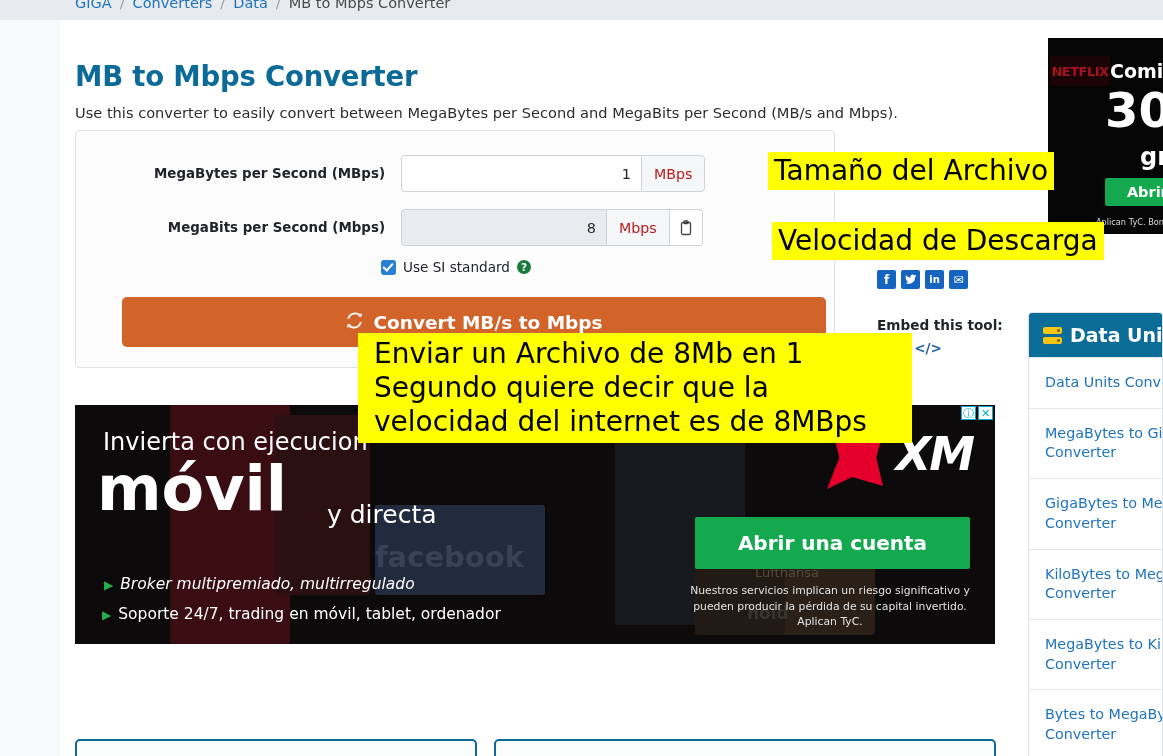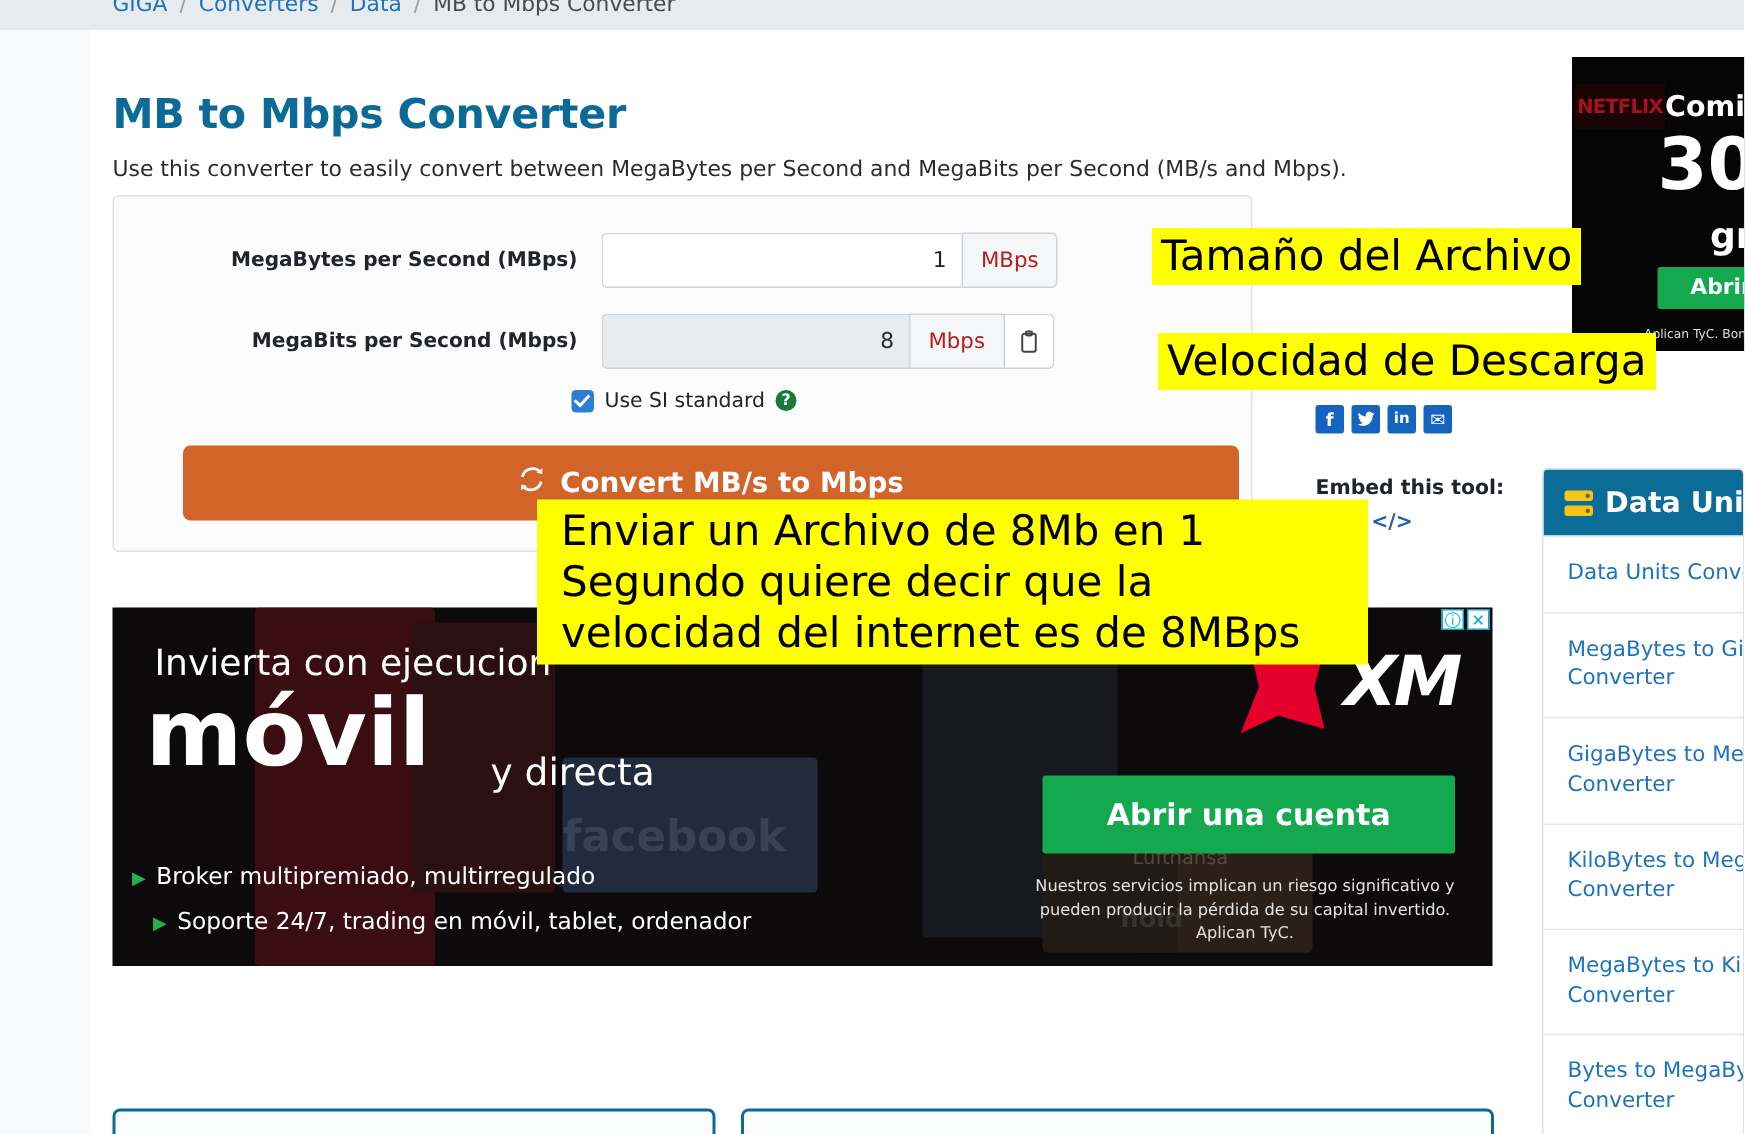--- a/index.html
+++ b/index.html
@@ -180,21 +180,21 @@
     color: #6b5d45; font-size: 13px; opacity: .7;
   }
   .ad-hold {
     position: absolute; left: 672px; top: 198px;
     color: #3e3a34; font-size: 17px; font-weight: bold; opacity: .8;
   }
   .ad-l1 { position: absolute; left: 28px; top: 23px; color: #fff; font-size: 24px; }
   .ad-l2 { position: absolute; left: 22px; top: 53px; color: #fff; font-size: 62px; font-weight: bold; line-height: 1; }
   .ad-l3 { position: absolute; left: 252px; top: 95px; color: #fff; font-size: 25px; }
   .ad-bul { position: absolute; color: #fff; font-size: 15.5px; }
-  .ad-bul.u1 { left: 13px; top: 170px; }
+  .ad-bul.u1 { left: 29px; top: 170px; font-style: italic; }
   .ad-bul.u2 { left: 27px; top: 200px; }
   .ad-bul .tri { color: #22b14c; margin-right: 7px; font-size: 12px; }
   .ad-xm {
     position: absolute; right: 22px; top: 22px;
     color: #fff; font-size: 46px; font-weight: bold; font-style: italic;
     letter-spacing: -2px;
   }
   .ad-xm-bull {
     position: absolute; right: 112px; top: 24px;
     width: 56px; height: 60px; background: #e4002b;

